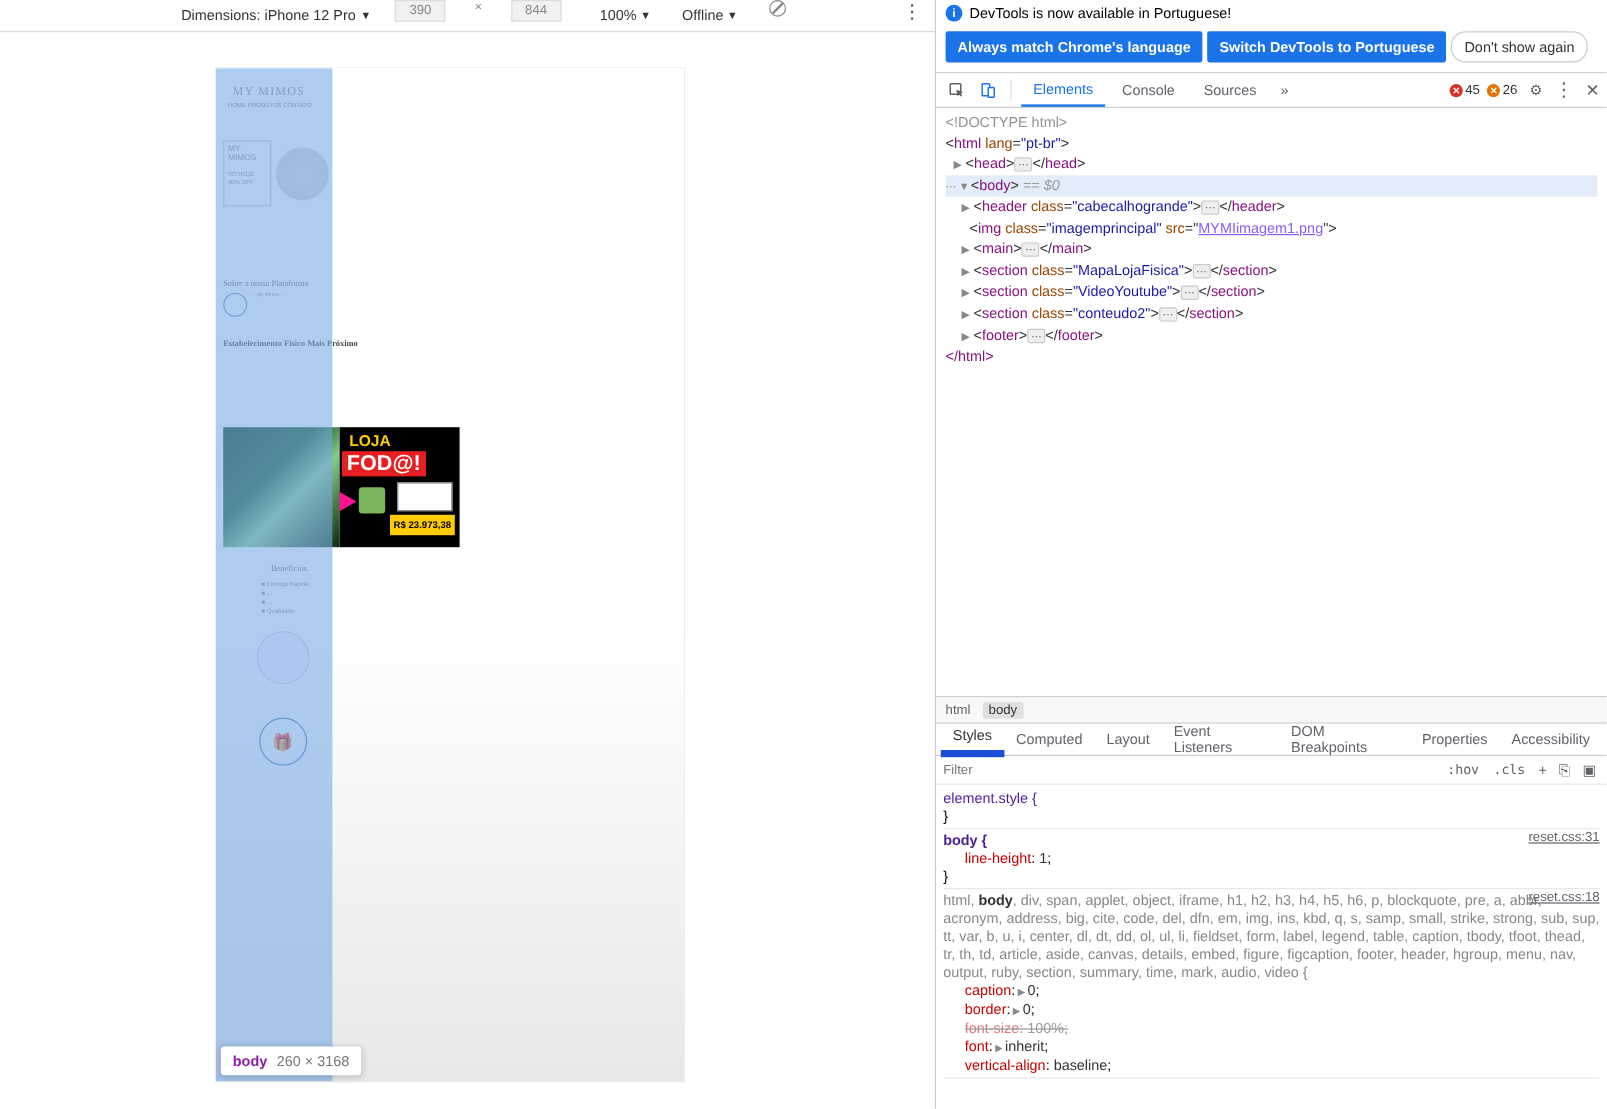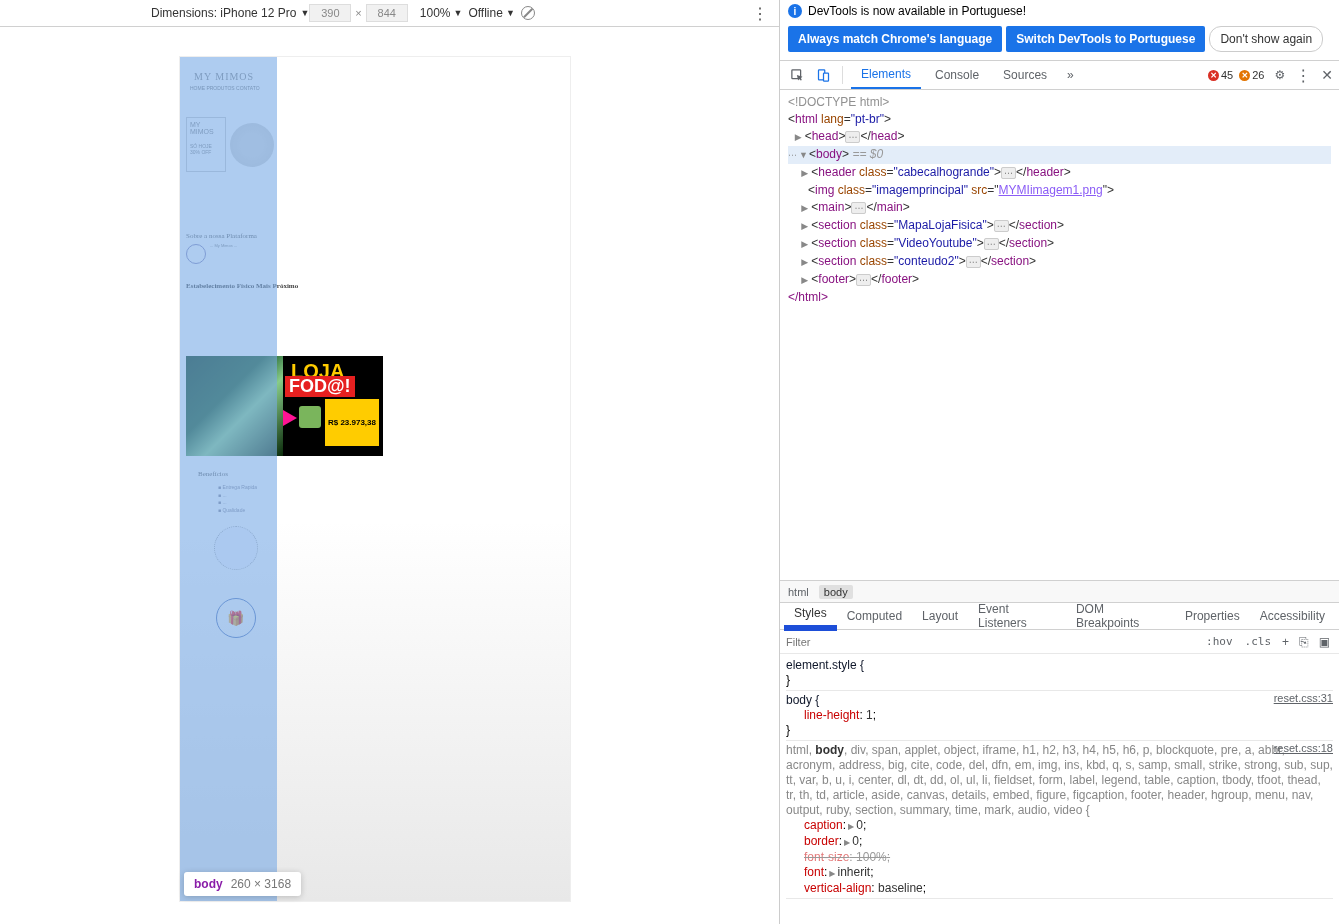--- a/index.html
+++ b/index.html
@@ -1,18 +1,18 @@
 <!DOCTYPE html>
 <html><head>
 <meta charset="utf-8">
 <style>
 *{box-sizing:border-box;margin:0;padding:0;font-family:Arial,Helvetica,sans-serif}
 body{background:#fff;display:flex;height:924px;width:1339px;overflow:hidden}
 .left-panel{width:780px;background:#fff;display:flex;flex-direction:column;border-right:1px solid #ccc}
-.device-toolbar{height:27px;border-bottom:1px solid #d0d0d0;display:flex;align-items:center;padding:0 6px;gap:0;font-size:12px;color:#333;position:relative}
+.device-toolbar{height:27px;border-bottom:1px solid #d0d0d0;display:flex;padding:0 6px;gap:20px;font-size:12px;color:#333;position:relative}
 .device-dropdown{margin-left:145px;display:flex;align-items:center;gap:4px}
 .tri{font-size:9px;color:#333}
 .dim-input{width:42px;height:18px;background:#f1f1f1;border:1px solid #ddd;text-align:center;font-size:11px;color:#888}
 .dim-x{color:#888;font-size:11px;margin:0 4px}
 .zoom,.throttle{display:flex;align-items:center;gap:3px}
 .rot{width:14px;height:14px;border:1.5px solid #888;border-radius:50%;position:relative;margin-left:6px}
 .rot::after{content:"";position:absolute;width:12px;height:1.5px;background:#888;top:5px;left:0;transform:rotate(-45deg)}
 .kebab{position:absolute;right:12px;font-size:16px;color:#555;letter-spacing:-1px}
 .viewport-area{flex:1;background:#fff;position:relative;overflow:hidden}
 .device-frame{position:absolute;left:180px;top:30px;width:390px;height:844px;background:linear-gradient(180deg,#fff 0%,#fff 55%,#e8e8e8 100%);box-shadow:0 0 0 1px #eee}
@@ -24,27 +24,27 @@
 .hero-box{width:40px;height:55px;border:1px solid #ccc;padding:3px;font-size:5px;color:#888;font-family:serif}
 .hero-circle{width:44px;height:44px;border-radius:50%;background:radial-gradient(circle,#ddd 30%,#ccc 100%)}
 .section-title{font-family:serif;font-size:7px;color:#666;margin-top:60px}
 .about-row{display:flex;gap:4px;margin-top:4px}
 .about-circle{width:20px;height:20px;border:1px solid #88b;border-radius:50%;flex-shrink:0}
 .about-text{font-size:4px;color:#888;line-height:1.1}
 .estab-title{font-family:serif;font-weight:bold;font-size:7px;color:#444;margin-top:18px}
 .thumb-row{margin-top:66px;display:flex}
 .thumb1{width:97px;height:100px;background:linear-gradient(135deg,#0a3a1a,#1a5a2a 40%,#88cc88 60%,#0a2a0a);position:relative}
 .thumb2{width:100px;height:100px;background:#000;position:relative}
-.thumb2 .loja{position:absolute;top:4px;left:8px;font-size:20px;font-weight:900;color:#ffcc00;font-family:Impact,sans-serif}
+.thumb2 .loja{position:absolute;top:4px;left:8px;font-size:13px;font-weight:900;color:#ffcc00;font-family:Impact,sans-serif}
 .thumb2 .foda{position:absolute;top:20px;left:2px;font-size:18px;font-weight:900;color:#fff;background:#e62020;padding:0 4px;font-family:Impact,sans-serif}
 .thumb2 .arrow{position:absolute;top:54px;left:0;width:0;height:0;border-left:14px solid #ff1493;border-top:8px solid transparent;border-bottom:8px solid transparent}
 .thumb2 .shopify{position:absolute;top:50px;left:16px;width:22px;height:22px;background:#7ab55c;border-radius:3px}
-.thumb2 .price{position:absolute;bottom:10px;right:4px;background:#ffcc00;color:#000;font-size:8px;font-weight:bold;padding:19px 3px}
+.thumb2 .price{position:absolute;bottom:10px;right:4px;background:#ffcc00;color:#000;font-size:8px;font-weight:bold;padding:4px 3px}
 .thumb2 .screen{position:absolute;top:46px;right:6px;width:46px;height:24px;background:#fff;border:1px solid #888}
-.benef-title{font-family:serif;font-size:7px;color:#666;margin-top:14px;margin-left:12px}
+.benef-title{font-family:serif;font-size:7px;color:#666;margin-top:14px;margin-left:40px}
 .benef-list{margin-left:32px;margin-top:6px;font-size:5px;color:#889;line-height:1.5}
 .cert-circle{width:44px;height:44px;border:1px dotted #aaa;border-radius:50%;margin:12px 0 0 28px;background:#f8f8ff}
 .foot-circle{width:40px;height:40px;border:1.5px solid #5577bb;border-radius:50%;margin:28px 0 0 30px;display:flex;align-items:center;justify-content:center}
 .gift-icon{font-size:14px;color:#5577bb}
 .body-badge{position:absolute;left:184px;bottom:28px;background:#fff;border-radius:3px;box-shadow:0 1px 6px rgba(0,0,0,0.2);padding:5px 10px;font-size:12px;display:flex;gap:8px;align-items:center;z-index:10}
 .body-badge .bn{color:#8a1da8;font-weight:bold}
 .body-badge .bd{color:#777}
 
 .right-panel{flex:1;display:flex;flex-direction:column;background:#fff;font-size:12px}
 .info-bar{display:flex;align-items:center;gap:6px;padding:4px 8px}
@@ -83,22 +83,22 @@
 .styles-tabs{border-top:1px solid #d0d0d0;border-bottom:1px solid #d0d0d0;height:28px;display:flex;align-items:center;padding:0 4px}
 .stab{padding:5px 10px;color:#5f6368;font-size:12px;cursor:pointer}
 .stab.active{color:#333;border-bottom:6px solid #1d4ed8}
 .filter-row{display:flex;align-items:center;height:24px;border-bottom:1px solid #e8e8e8;padding:0 6px;gap:4px}
 .filter-input{flex:1;border:none;font-size:11px;color:#888;outline:none}
 .filter-btn{font-size:11px;color:#5f6368;font-family:monospace;padding:0 4px;cursor:pointer}
 .filter-icon{color:#5f6368;font-size:12px;cursor:pointer;padding:0 3px}
 .styles-pane{flex:1;overflow:auto;font-family:Menlo,Consolas,monospace;font-size:12px;line-height:15px;padding:2px 6px}
 .style-block{border-bottom:1px solid #e8e8e8;padding:2px 0;position:relative}
 .src-link{position:absolute;right:0;top:0;color:#5f6368;font-size:11px;text-decoration:underline;cursor:pointer}
-.selector{color:#0f172a}
-.selector .match{font-weight:normal}
+.selector{color:#4c1d95}
+.selector .match{font-weight:bold}
 .prop{padding-left:18px}
 .propn{color:#c80000}
 .propv{color:#333}
 .struck{text-decoration:line-through;color:#999}
 .struck .propn{color:#c8000088}
 .ptri{color:#888;font-size:8px;margin:0 2px}
 </style>
 </head>
 <body>
 

